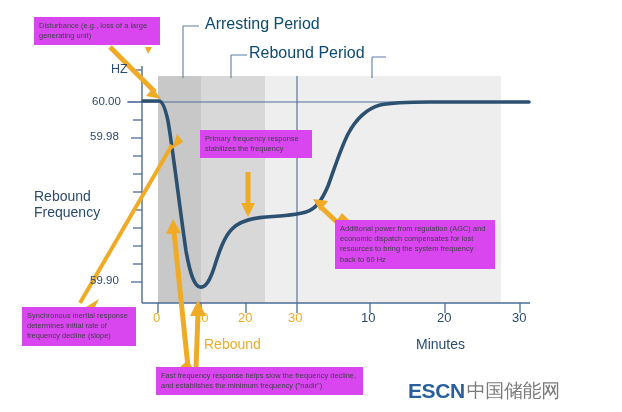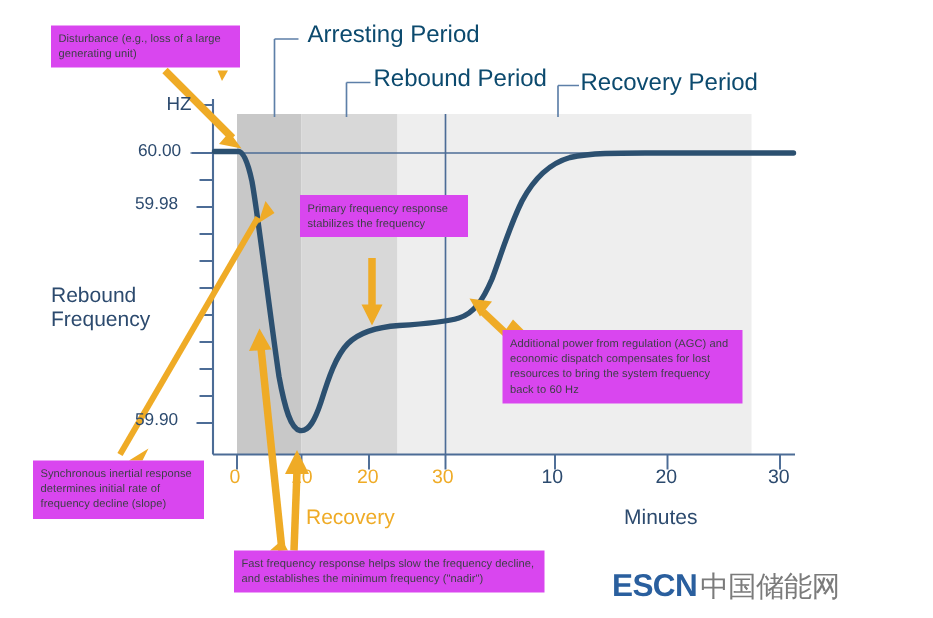--- a/index.html
+++ b/index.html
@@ -217,38 +217,37 @@
     </g>
 
     <path d="M145 47 L152 47 L148 54 Z" fill="#efab26"></path>
     <path d="M86 307 L95 307 L99 299 Z" fill="#efab26"></path>
     <path d="M180 367 L192 367 L188 360 Z" fill="#efab26"></path>
     <path d="M337 220 L349 220 L342 213 Z" fill="#efab26"></path>
   </svg>
 
   <div class="lbl period-label" id="label-arresting">Arresting Period</div>
   <div class="lbl period-label" id="label-rebound">Rebound Period</div>
-  <div class="lbl period-label" id="label-recovery">Recovery Period</div>
 
   <div class="lbl" id="ylab-hz">HZ</div>
   <div class="lbl axis-num" id="ylab-6000">60.00</div>
   <div class="lbl axis-num" id="ylab-5998">59.98</div>
   <div class="lbl axis-num" id="ylab-5990">59.90</div>
 
   <div class="lbl" id="label-system-frequency">Rebound Frequency</div>
 
   <div class="lbl xtick-sec" id="xt-s0">0</div>
   <div class="lbl xtick-sec" id="xt-s10">10</div>
   <div class="lbl xtick-sec" id="xt-s20">20</div>
   <div class="lbl xtick-sec" id="xt-s30">30</div>
   <div class="lbl xtick-min" id="xt-m10">10</div>
   <div class="lbl xtick-min" id="xt-m20">20</div>
   <div class="lbl xtick-min" id="xt-m30">30</div>
 
-  <div class="lbl" id="axis-title-seconds">Recovery</div>
+  <div class="lbl" id="axis-title-seconds">Rebound</div>
   <div class="lbl" id="axis-title-minutes">Minutes</div>
 
   <div class="callout" id="callout-disturbance">Disturbance (e.g., loss of a large generating unit)</div>
   <div class="callout" id="callout-primary">Primary frequency response stabilizes the frequency</div>
   <div class="callout" id="callout-additional">Additional power from regulation (AGC) and economic dispatch compensates for lost resources to bring the system frequency back to 60 Hz</div>
   <div class="callout" id="callout-synchronous">Synchronous inertial response determines initial rate of frequency decline (slope)</div>
   <div class="callout" id="callout-fast">Fast frequency response helps slow the frequency decline, and establishes the minimum frequency ("nadir")</div>
 
   <div id="watermark">
     <span id="wm-escn">ESCN</span>

